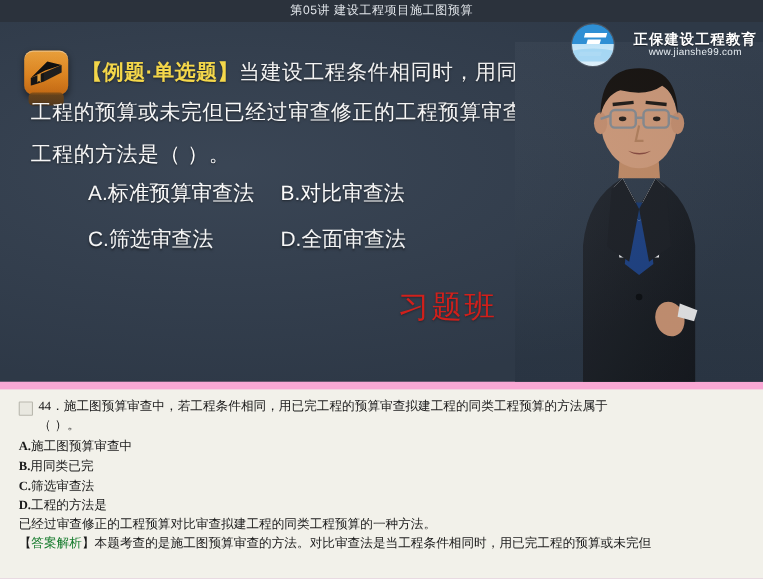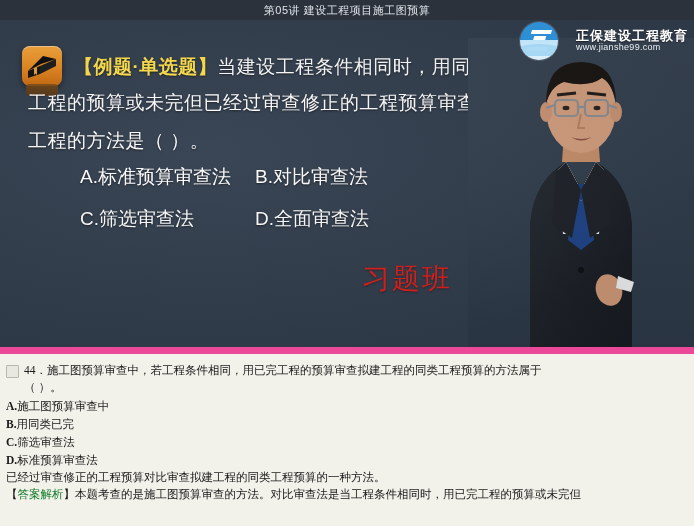--- a/index.html
+++ b/index.html
@@ -1,21 +1,21 @@
 <!DOCTYPE html>
 <html><head>
 <meta charset="utf-8">
 <style>
   html,body{margin:0;padding:0;background:#fff;}
   body{
     width:694px;height:526px;overflow:hidden;
     font-family:"Liberation Sans","DejaVu Sans",sans-serif;
     -webkit-font-smoothing:antialiased;
   }
-  .app{position:relative;width:694px;height:526px;background:#ec4899;}
+  .app{position:relative;width:694px;height:526px;background:#f9a8d4;}
 
   
   .titlebar{
     position:absolute;left:0;top:0;width:694px;height:20px;
     background:#2b323c;color:#e7e9ec;
   }
   .titlebar .title{
     position:absolute;left:0;top:0;width:694px;line-height:20px;
     text-align:center;font-size:11px;letter-spacing:.5px;color:#dfe3e8;
     white-space:nowrap;
@@ -26,21 +26,21 @@
     position:absolute;left:0;top:20px;width:694px;height:327px;
     background:#333f4f;overflow:hidden;
   }
   
   .stage:after{
     content:"";position:absolute;inset:0;pointer-events:none;
     background:radial-gradient(ellipse at 30% 40%,rgba(255,255,255,.035),rgba(0,0,0,.10) 75%);
   }
 
   
-  .brand{position:absolute;right:6px;top:2px;display:flex;align-items:center;gap:18px;z-index:6;}
+  .brand{position:absolute;right:6px;top:2px;display:flex;align-items:center;gap:18px;z-index:6;text-align:center;}
   .brand-mark{
     width:38px;height:38px;border-radius:50%;
     background:linear-gradient(180deg,#2f8fd4 0%,#2f8fd4 48%,#bfe3f7 48%,#dff0fb 100%);
     position:relative;overflow:hidden;box-shadow:0 0 0 1px rgba(255,255,255,.15);
   }
   .brand-mark:before{
     content:"";position:absolute;left:9px;top:8px;width:20px;height:21px;
     background:
       linear-gradient(90deg,#fff 0 100%) no-repeat 0 0/20px 4px,
       linear-gradient(90deg,#fff 0 100%) no-repeat 0 17px/20px 4px,
@@ -94,21 +94,21 @@
   }
 
   
   .presenter{position:absolute;left:468px;top:18px;width:226px;height:310px;}
   .presenter svg{display:block;}
 
   
   .panel{
     position:absolute;left:0;top:354px;width:694px;height:172px;
     background:#f2f1ea;color:#1a1a1a;font-size:11.5px;line-height:17px;
-    padding:8px 6px 0 6px;box-sizing:border-box;
+    padding:8px 6px 0 17px;box-sizing:border-box;
   }
   .q-head{display:flex;align-items:flex-start;gap:5px;}
   .checkbox{
     width:11px;height:11px;border:1px solid #b9b8ae;background:#e9e8e0;
     flex:0 0 auto;margin-top:3px;border-radius:1px;
   }
   .q-body{flex:1 1 auto;}
   .q-num{font-family:"Liberation Serif","DejaVu Serif",serif;}
   .q-paren{display:block;}
   .answers{margin-top:1px;}
@@ -237,21 +237,21 @@
       <div class="q-body">
         <span class="q-num">44．</span><span>施工图预算审查中，若工程条件相同，用已完工程的预算审查拟建工程的同类工程预算的方法属于</span>
         <span class="q-paren">（  ）。</span>
       </div>
     </div>
 
     <div class="answers">
       <div><b>A.</b><span>施工图预算审查中</span></div>
       <div><b>B.</b><span>用同类已完</span></div>
       <div><b>C.</b><span>筛选审查法</span></div>
-      <div><b>D.</b><span>标准预算审查法</span></div>
+      <div><b>D.</b><span>工程的方法是</span></div>
     </div>
 
 
     <div>
       <span>已经过审查修正的工程预算对比审查拟建工程的同类工程预算的一种方法。</span>
     </div>
     <div>
       <span class="brk">【</span><span class="lbl-analysis">答案解析</span><span class="brk">】</span><span>本题考查的是施工图预算审查的方法。对比审查法是当工程条件相同时，用已完工程的预算或未完但</span>
     </div>
 

